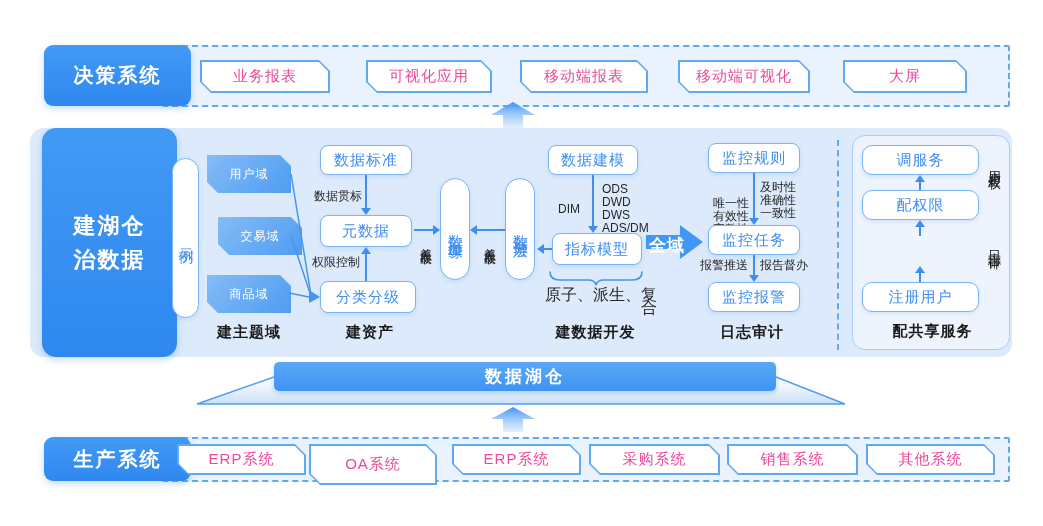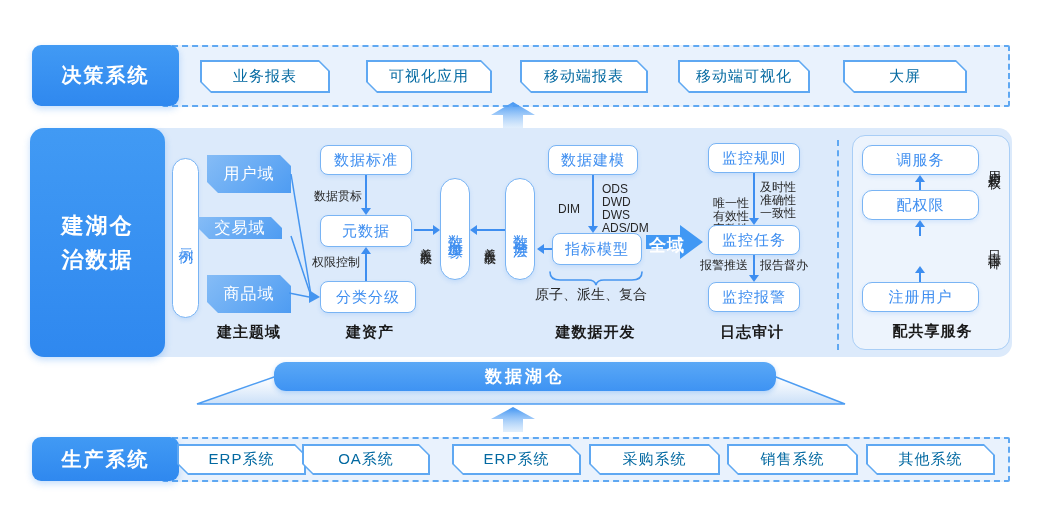--- a/index.html
+++ b/index.html
@@ -3,31 +3,31 @@
 <meta charset="utf-8">
 <style>
   html,body{margin:0;padding:0;background:#fff;}
   .stage{position:relative;width:1043px;height:526px;background:#fff;overflow:hidden;
          font-family:"Liberation Sans","DejaVu Sans",sans-serif;}
   .abs{position:absolute;box-sizing:border-box;}
   .pre{white-space:pre-line;}
   
   .solid-label{background:linear-gradient(180deg,#419AF4,#2F88EF);color:#fff;font-weight:bold;
                display:flex;align-items:center;justify-content:center;border-radius:9px;
-               box-shadow:0 3px 7px rgba(47,136,239,.28);letter-spacing:2px;}
+               box-shadow:0 3px 7px rgba(47,136,239,.28);letter-spacing:2px;margin-left:12px;}
   
   .dashed-box{background:#E9F2FD;border:2px dashed #5FA8F2;border-radius:2px;}
   
   .chamfer{background:#5FA8F2;
            clip-path:polygon(0 0,calc(100% - 11px) 0,100% 11px,100% 100%,11px 100%,0 calc(100% - 11px));}
   .chamfer-inner{position:absolute;inset:1.6px;background:#fff;display:flex;align-items:center;
-           justify-content:center;color:#0369a1;font-size:15px;letter-spacing:1px;
+           justify-content:center;color:#ec4899;font-size:15px;letter-spacing:1px;
            clip-path:polygon(0 0,calc(100% - 10px) 0,100% 10px,100% 100%,10px 100%,0 calc(100% - 10px));}
   
-  .chip{background:linear-gradient(135deg,#85BCF6,#4E9CF2);color:#fff;font-size:16px;letter-spacing:1px;
+  .chip{background:linear-gradient(135deg,#85BCF6,#4E9CF2);color:#fff;font-size:12px;letter-spacing:1px;
         display:flex;align-items:center;justify-content:center;
         clip-path:polygon(0 0,calc(100% - 11px) 0,100% 11px,100% 100%,11px 100%,0 calc(100% - 11px));font-family:Liberation Serif, serif;}
   
   .panel{background:#DCEAFB;border-radius:14px;}
   
   .wbox{background:#fff;border:1.6px solid #79B4F4;border-radius:8px;color:#3E8EF0;font-size:15px;
         display:flex;align-items:center;justify-content:center;letter-spacing:1px;
         box-shadow:0 2px 4px rgba(62,142,240,.15);}
   .vwbox{border-radius:15px;writing-mode:vertical-rl;letter-spacing:3px;font-size:15px;}
   .vtext{writing-mode:vertical-rl;letter-spacing:2px;}
@@ -39,21 +39,21 @@
         border-left:5px solid transparent;border-right:5px solid transparent;border-top:7px solid #3E8EF0;}
   .arr-v.up::after{content:"";position:absolute;top:-7px;left:-4px;width:0;height:0;
         border-left:5px solid transparent;border-right:5px solid transparent;border-bottom:7px solid #3E8EF0;}
   .arr-h{position:absolute;height:2px;background:#3E8EF0;}
   .arr-h.right::after{content:"";position:absolute;right:-7px;top:-4px;width:0;height:0;
         border-top:5px solid transparent;border-bottom:5px solid transparent;border-left:7px solid #3E8EF0;}
   .arr-h.left::after{content:"";position:absolute;left:-7px;top:-4px;width:0;height:0;
         border-top:5px solid transparent;border-bottom:5px solid transparent;border-right:7px solid #3E8EF0;}
   .divider{border-left:2px dashed #5FA8F2;}
   .share-box{background:#EDF4FD;border:1.6px solid #A9CEF6;border-radius:13px;}
-  .lake-pill{background:linear-gradient(180deg,#5AA8F6,#3E93F3);border-radius:12px;color:#fff;
+  .lake-pill{background:linear-gradient(180deg,#5AA8F6,#3E93F3);border-radius:5px;color:#fff;
         font-weight:bold;font-size:17px;letter-spacing:3px;display:flex;align-items:center;
         justify-content:center;box-shadow:0 2px 5px rgba(47,136,239,.3);}
 </style>
 </head>
 <body>
 
 <div class="stage">
 
   <div class="abs dashed-box" style="left:162px;top:45px;width:848px;height:62px"></div>
   <div class="abs solid-label" style="left:32px;top:45px;width:147px;height:61px;font-size:20px">决策系统</div>
@@ -83,21 +83,21 @@
     <polygon points="32,0 10,13 22,13 22,26 42,26 42,13 54,13" fill="url(#g1)"></polygon>
   </svg>
 
   <div class="abs panel" style="left:30px;top:128px;width:982px;height:229px"></div>
   <div class="abs solid-label pre" style="left:30px;top:128px;width:135px;height:229px;font-size:22px;border-radius:14px;text-align:center;line-height:34px">建湖仓
 治数据</div>
 
   <div class="abs wbox vtext" style="left:172px;top:158px;width:27px;height:160px;border-radius:14px;font-size:15px;justify-content:center">示例</div>
 
   <div class="abs chip" style="left:207px;top:155px;width:84px;height:38px">用户域</div>
-  <div class="abs chip" style="left:198px;top:217px;width:84px;height:22px">交易域</div>
+  <div class="abs chip" style="left:218px;top:217px;width:84px;height:38px">交易域</div>
   <div class="abs chip" style="left:207px;top:275px;width:84px;height:38px">商品域</div>
   <svg class="abs" style="left:289px;top:166px" width="34" height="142">
     <g stroke="#4595F0" stroke-width="1.5" fill="none">
       <line x1="2" y1="8" x2="22" y2="129"></line>
       <line x1="2" y1="70" x2="22" y2="130"></line>
       <line x1="0" y1="127" x2="20" y2="131"></line>
     </g>
     <polygon points="20,124 31,131 20,137" fill="#4595F0"></polygon>
   </svg>
   <div class="abs caption" style="left:205px;top:323px;width:88px">建主题域</div>
@@ -123,21 +123,21 @@
   <div class="abs slabel" style="left:558px;top:203px">DIM</div>
   <div class="abs slabel pre" style="left:602px;top:183px">ODS
 DWD
 DWS
 ADS/DM</div>
   <div class="abs wbox" style="left:552px;top:233px;width:90px;height:32px">指标模型</div>
   <div class="abs arr-h left" style="left:544px;top:248px;width:8px"></div>
   <svg class="abs" style="left:548px;top:271px" width="96" height="16">
     <path d="M2,1 Q2,9 12,9 L40,9 Q47,9 48,14 Q49,9 56,9 L84,9 Q94,9 94,1" stroke="#4595F0" stroke-width="1.6" fill="none" stroke-linecap="round"></path>
   </svg>
-  <div class="abs slabel" style="left:535px;top:288px;width:122px;font-size:14px;text-align:left">原子、派生、复合</div>
+  <div class="abs slabel" style="left:535px;top:288px;width:122px;font-size:16px;text-align:right">原子、派生、复合</div>
   <div class="abs caption" style="left:543px;top:323px;width:105px">建数据开发</div>
 
   <svg class="abs" style="left:646px;top:224px" width="58" height="36">
     <polygon points="0,11 34,11 34,1 57,18 34,35 34,25 0,25" fill="#4198F4"></polygon>
   </svg>
   <div class="abs" style="left:648px;top:234px;width:38px;height:16px;color:#fff;font-weight:bold;font-size:17px;text-align:center;letter-spacing:1px">全域</div>
 
   <div class="abs wbox" style="left:708px;top:143px;width:92px;height:30px">监控规则</div>
   <div class="abs arr-v down" style="left:753px;top:173px;height:45px"></div>
   <div class="abs slabel pre" style="left:705px;top:197px;width:44px;text-align:right">唯一性
@@ -185,21 +185,21 @@
     </linearGradient>
       </defs>
     <polygon points="32,0 10,12 22,12 22,25 42,25 42,12 54,12" fill="url(#g2)"></polygon>
   </svg>
 
   <div class="abs dashed-box" style="left:162px;top:437px;width:848px;height:45px"></div>
   <div class="abs solid-label" style="left:32px;top:437px;width:147px;height:44px;font-size:20px">生产系统</div>
   <div class="abs chamfer" style="left:177px;top:444px;width:129px;height:31px">
       <div class="chamfer-inner">ERP系统</div>
     </div>
-  <div class="abs chamfer" style="left:302px;top:444px;width:128px;height:31px">
+  <div class="abs chamfer" style="left:309px;top:444px;width:128px;height:41px">
       <div class="chamfer-inner">OA系统</div>
     </div>
   <div class="abs chamfer" style="left:452px;top:444px;width:129px;height:31px">
       <div class="chamfer-inner">ERP系统</div>
     </div>
   <div class="abs chamfer" style="left:589px;top:444px;width:131px;height:31px">
       <div class="chamfer-inner">采购系统</div>
     </div>
   <div class="abs chamfer" style="left:727px;top:444px;width:131px;height:31px">
       <div class="chamfer-inner">销售系统</div>

